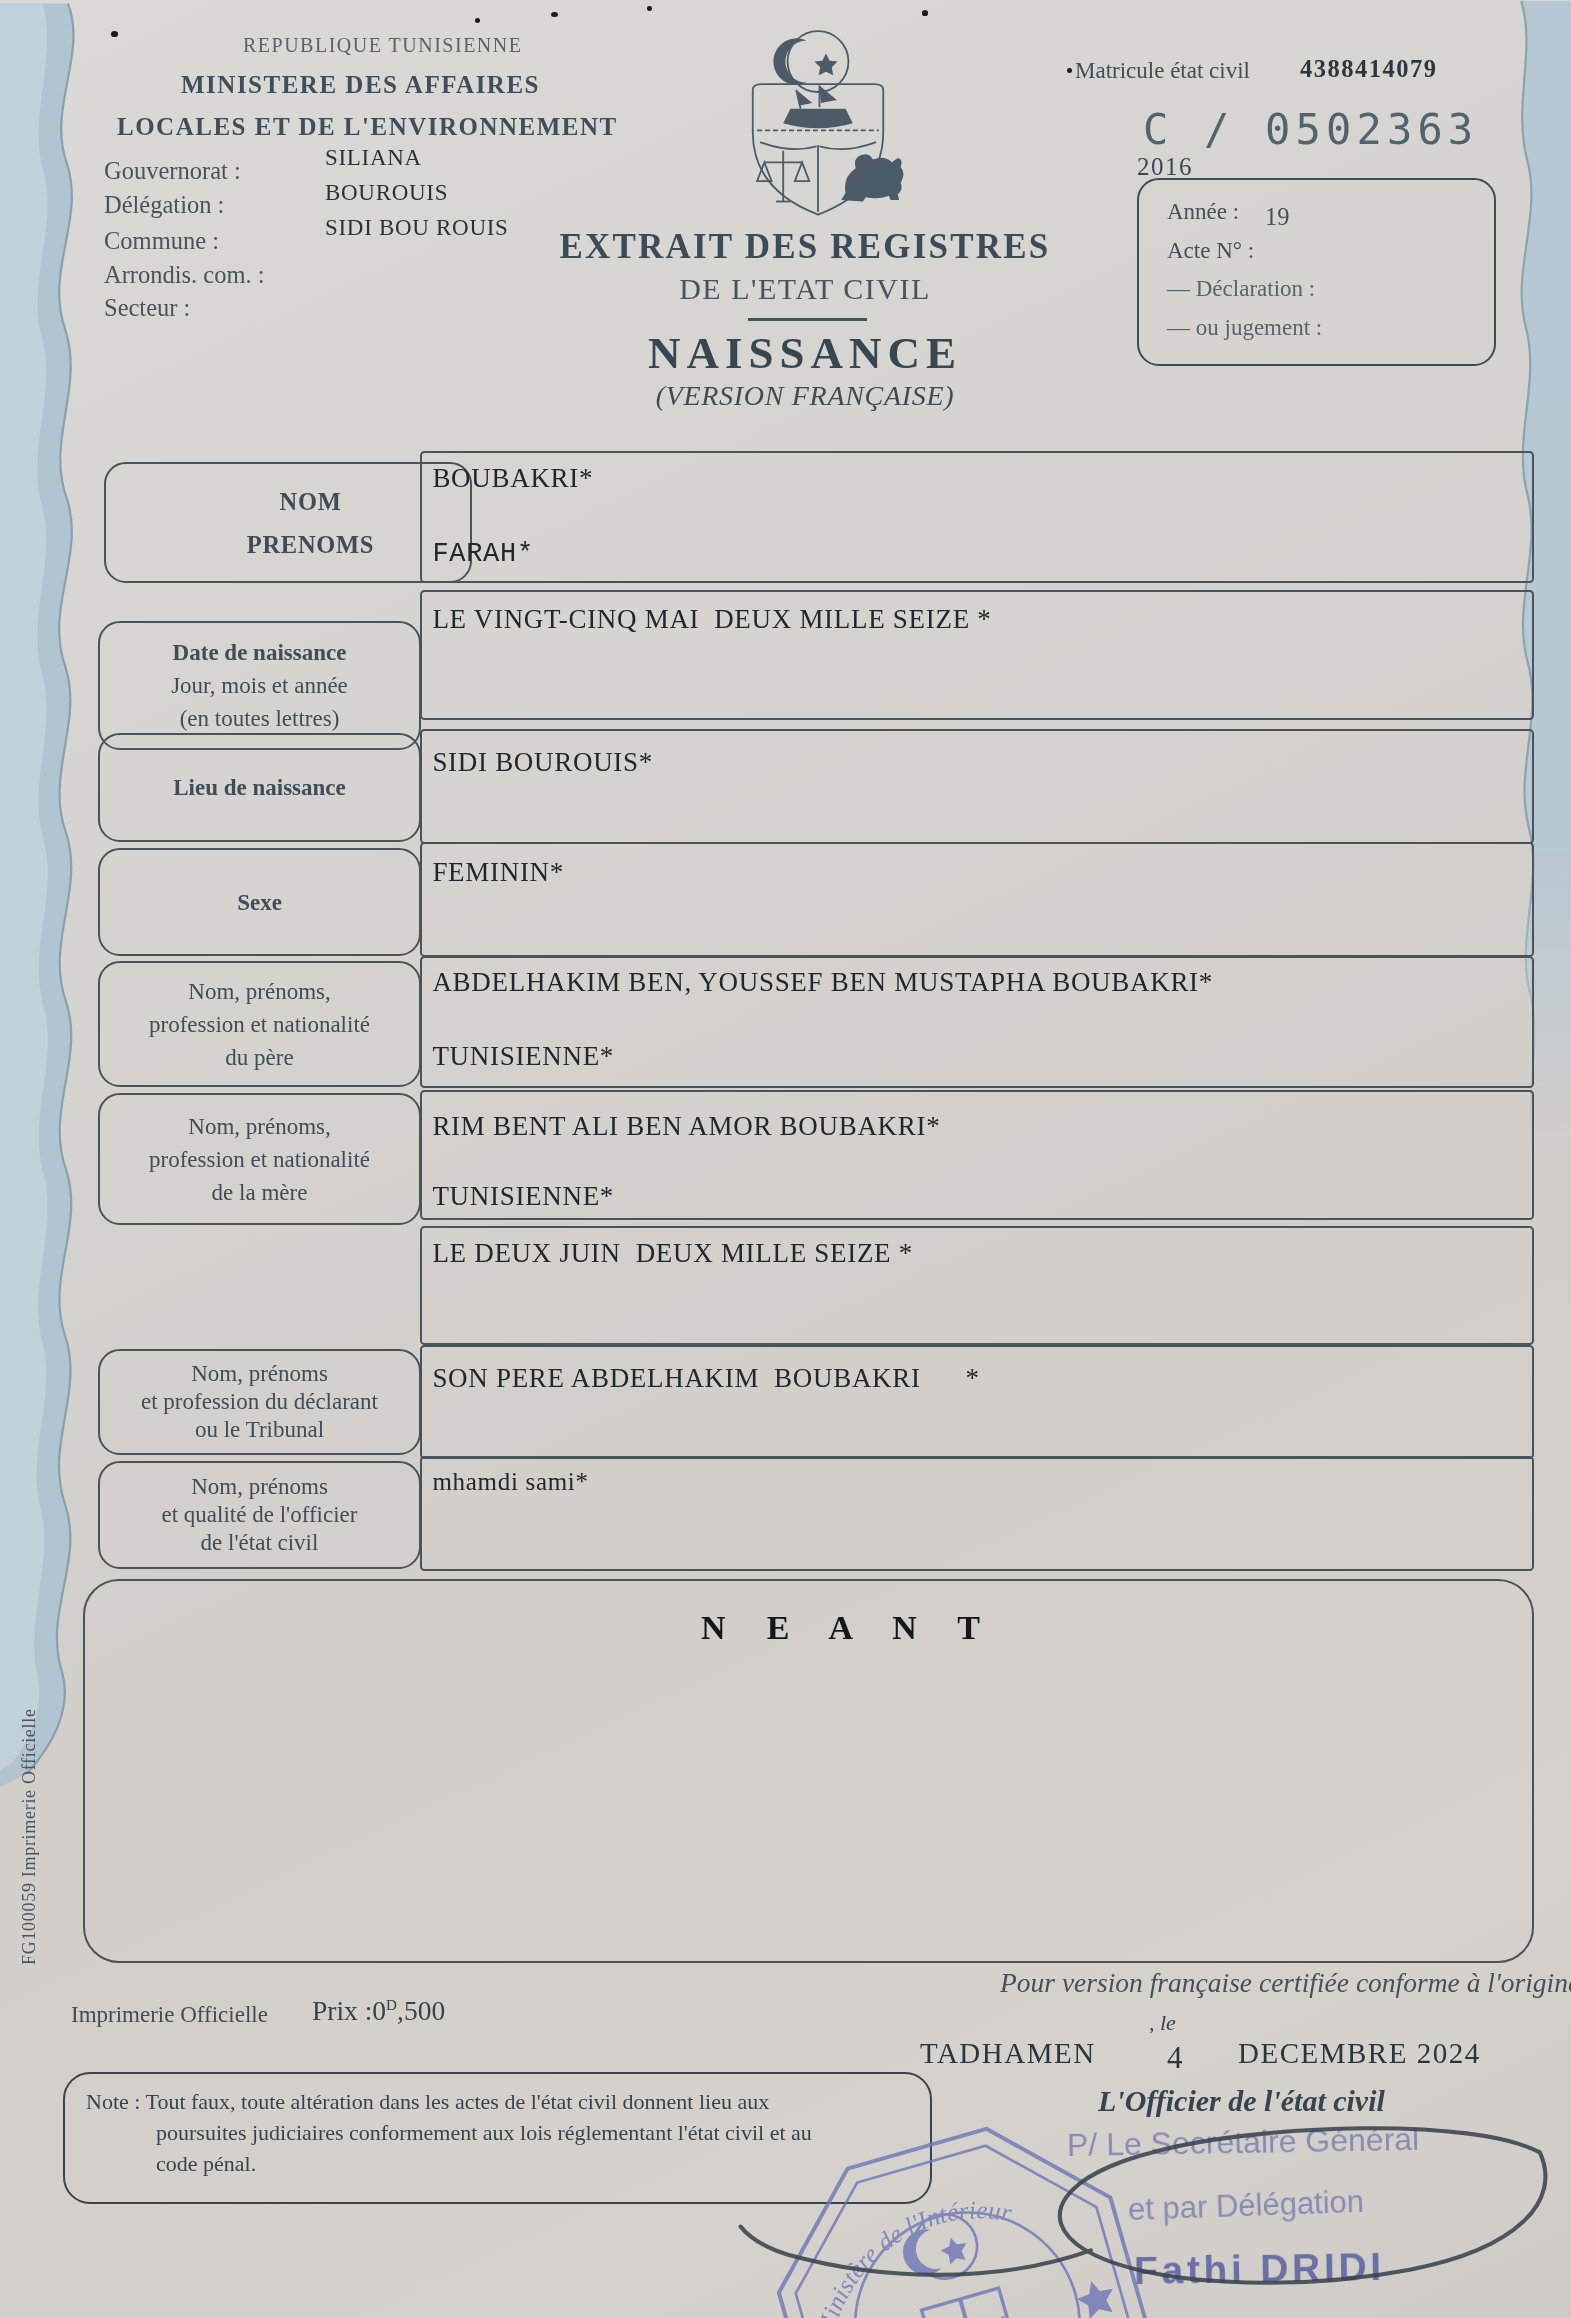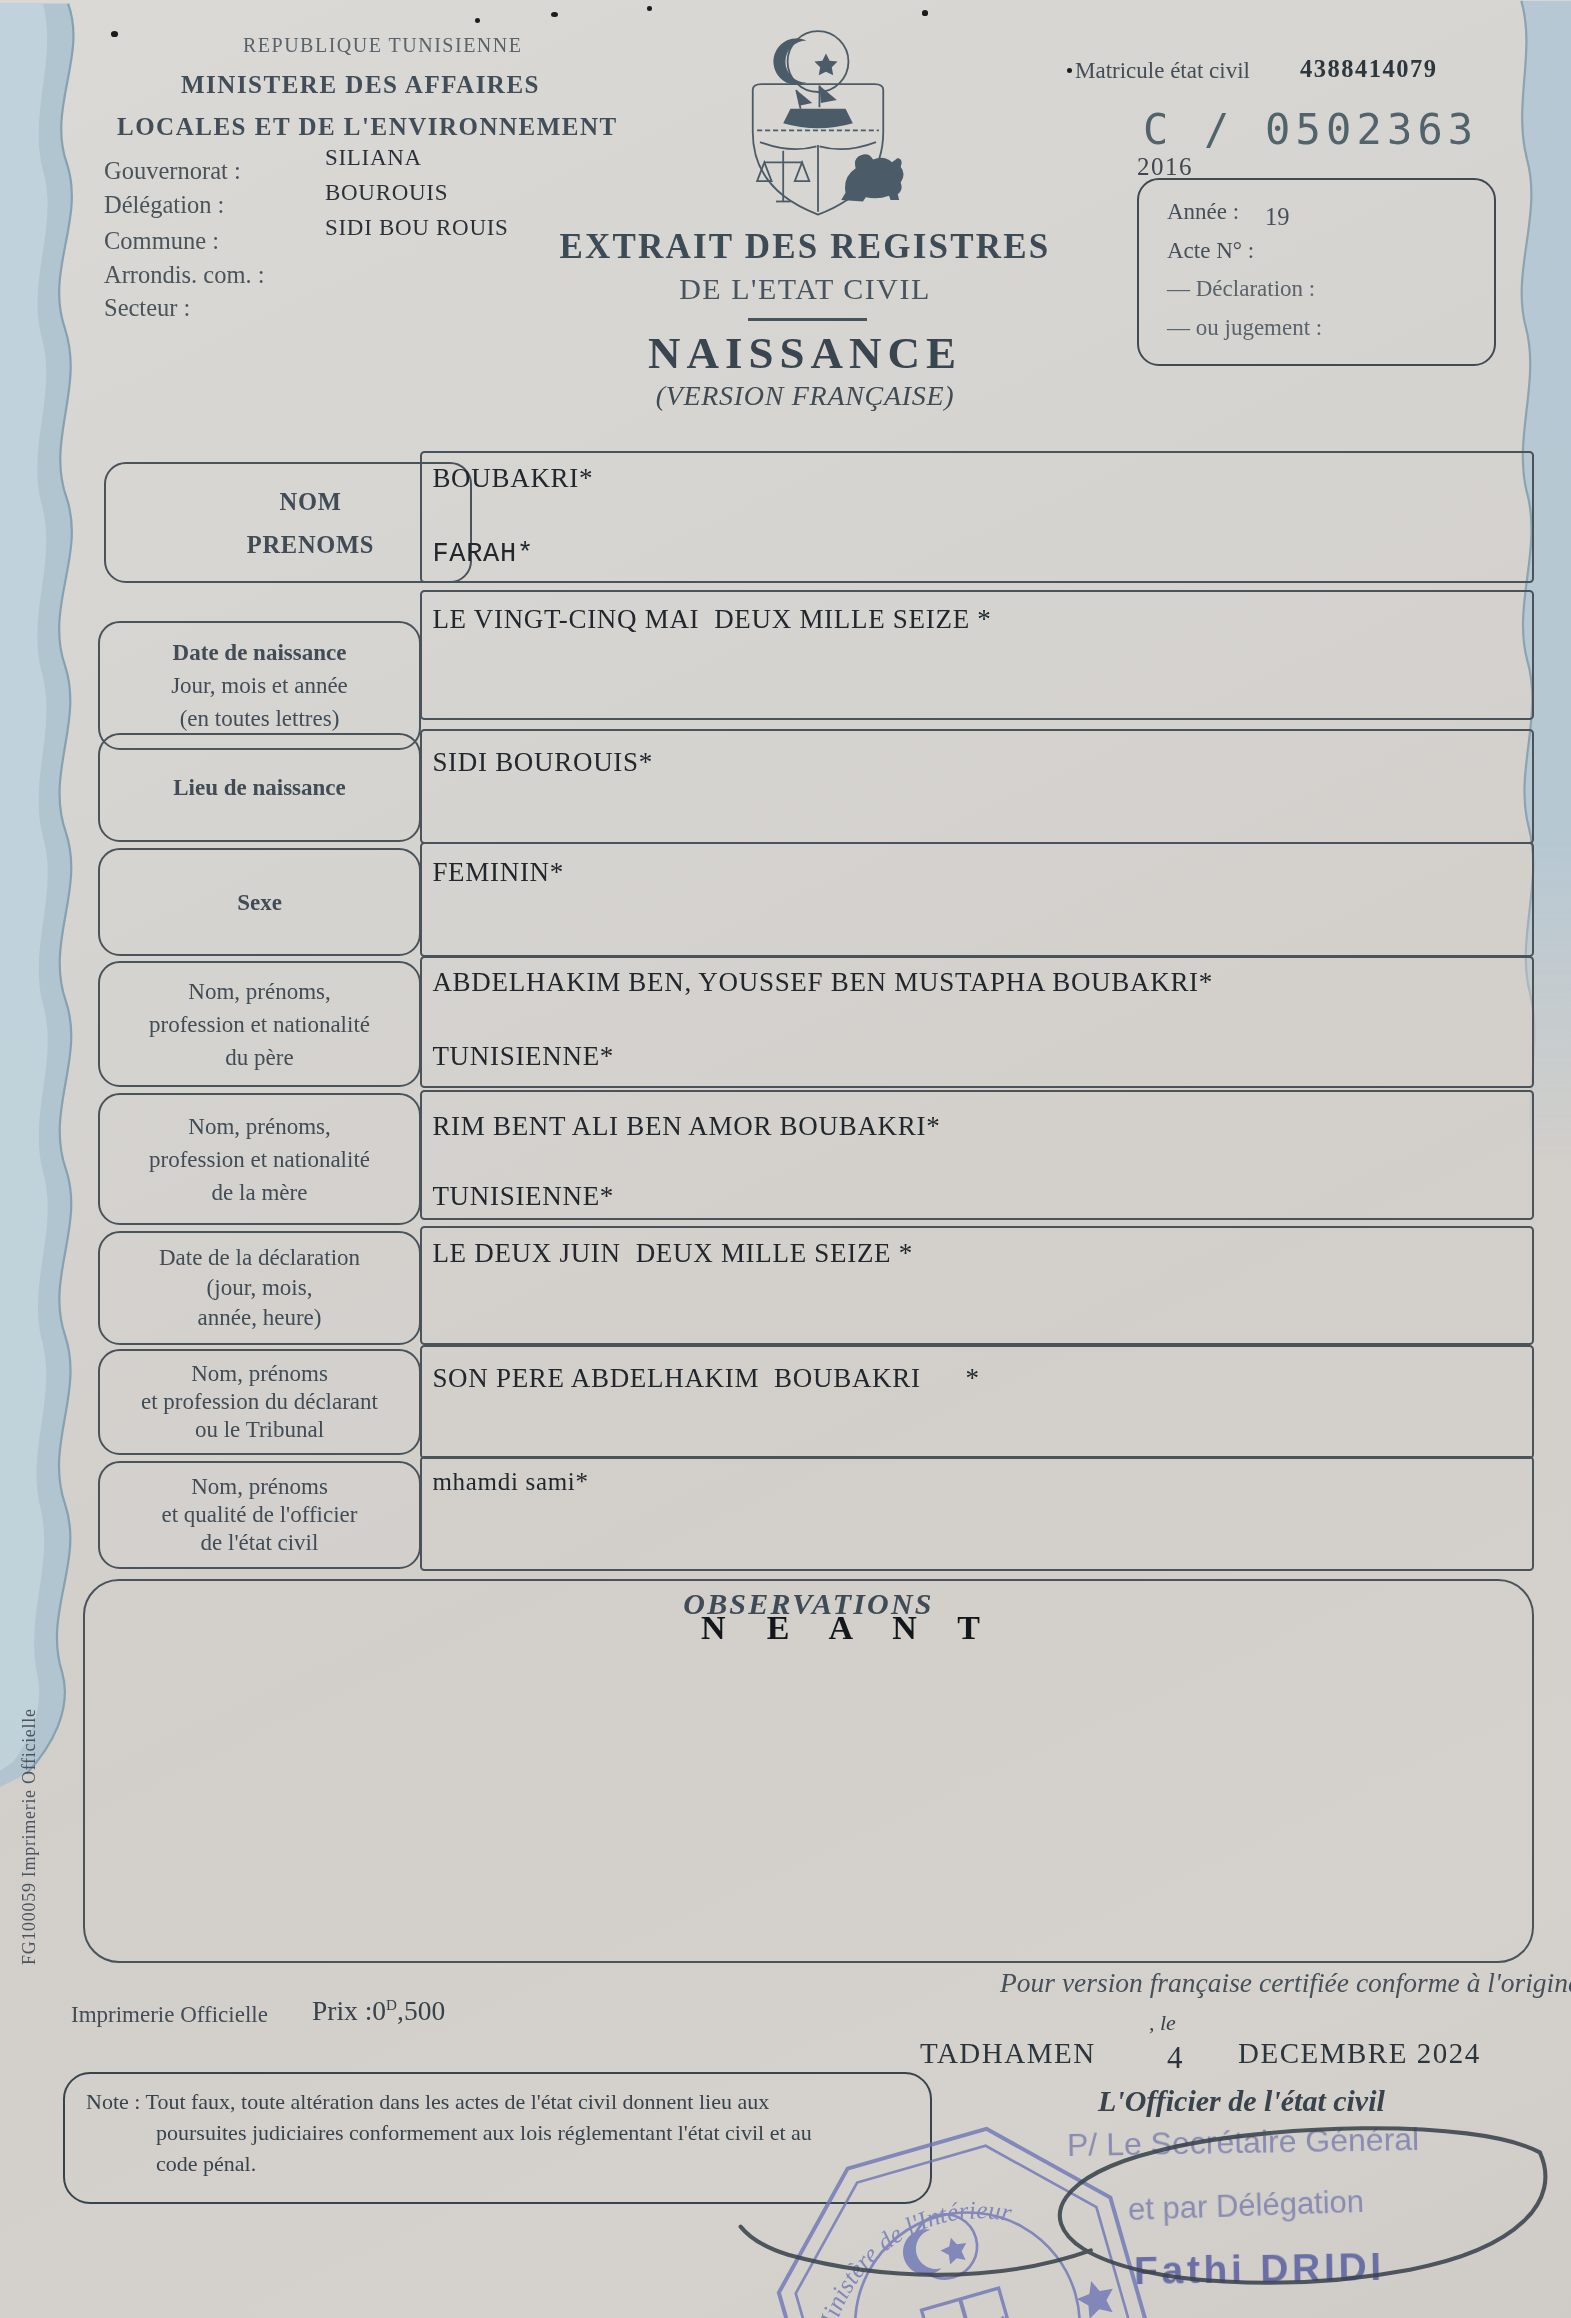--- a/index.html
+++ b/index.html
@@ -176,25 +176,20 @@
   <div class="abs lbl-box" style="left:98px;top:1093px;width:319px;height:128px;">
     <div class="lbl-line">Nom, prénoms,</div>
     <div class="lbl-line">profession et nationalité</div>
     <div class="lbl-line">de la mère</div>
   </div>
   <div class="abs val-box" style="left:420px;top:1090px;width:1110px;height:126px;">
     <div class="val-line" style="top:19.3px;">RIM BENT ALI BEN AMOR BOUBAKRI*</div>
     <div class="val-line" style="top:89px;">TUNISIENNE*</div>
   </div>
 
-  <div class="abs lbl-box" style="left:98px;top:1231px;width:319px;height:110px;">
-    <div class="lbl-line" style="line-height:30px;">Date de la déclaration</div>
-    <div class="lbl-line" style="line-height:30px;">(jour, mois,</div>
-    <div class="lbl-line" style="line-height:30px;">année, heure)</div>
-  </div>
   <div class="abs val-box" style="left:420px;top:1226px;width:1110px;height:115px;">
     <div class="val-line" style="top:10.4px;">LE DEUX JUIN  DEUX MILLE SEIZE *</div>
   </div>
 
   <div class="abs lbl-box" style="left:98px;top:1349px;width:319px;height:102px;">
     <div class="lbl-line" style="line-height:28px;">Nom, prénoms</div>
     <div class="lbl-line" style="line-height:28px;">et profession du déclarant</div>
     <div class="lbl-line" style="line-height:28px;">ou le Tribunal</div>
   </div>
   <div class="abs val-box" style="left:420px;top:1345px;width:1110px;height:110px;">
@@ -204,21 +199,20 @@
   <div class="abs lbl-box" style="left:98px;top:1461px;width:319px;height:104px;">
     <div class="lbl-line" style="line-height:28px;">Nom, prénoms</div>
     <div class="lbl-line" style="line-height:28px;">et qualité de l'officier</div>
     <div class="lbl-line" style="line-height:28px;">de l'état civil</div>
   </div>
   <div class="abs val-box" style="left:420px;top:1456px;width:1110px;height:111px;">
     <div class="val-line" style="top:10.4px;font-size:25px;">mhamdi sami*</div>
   </div>
 
   <div class="abs obs-box" style="left:83px;top:1579px;width:1447px;height:380px;">
-    <div class="obs-title" style="position:absolute;left:0;top:6px;width:100%;">OBSERVATIONS</div>
     <div class="obs-stamp" style="position:absolute;left:616px;top:28px;">N E A N T</div>
   </div>
 
   <div class="abs side-vert" style="left:19.3px;top:1965px;">FG100059  Imprimerie Officielle</div>
 
   <div class="abs certified" style="left:1000px;top:1967px;">Pour version française certifiée conforme à l'original</div>
   <div class="abs imprimerie" style="left:71px;top:2002px;">Imprimerie Officielle</div>
   <div class="abs prix" style="left:312px;top:1995px;"><span>Prix :0</span><sup>D</sup><span>,500</span></div>
 
   <div class="abs place-line" style="left:920px;top:2037px;">TADHAMEN</div>

